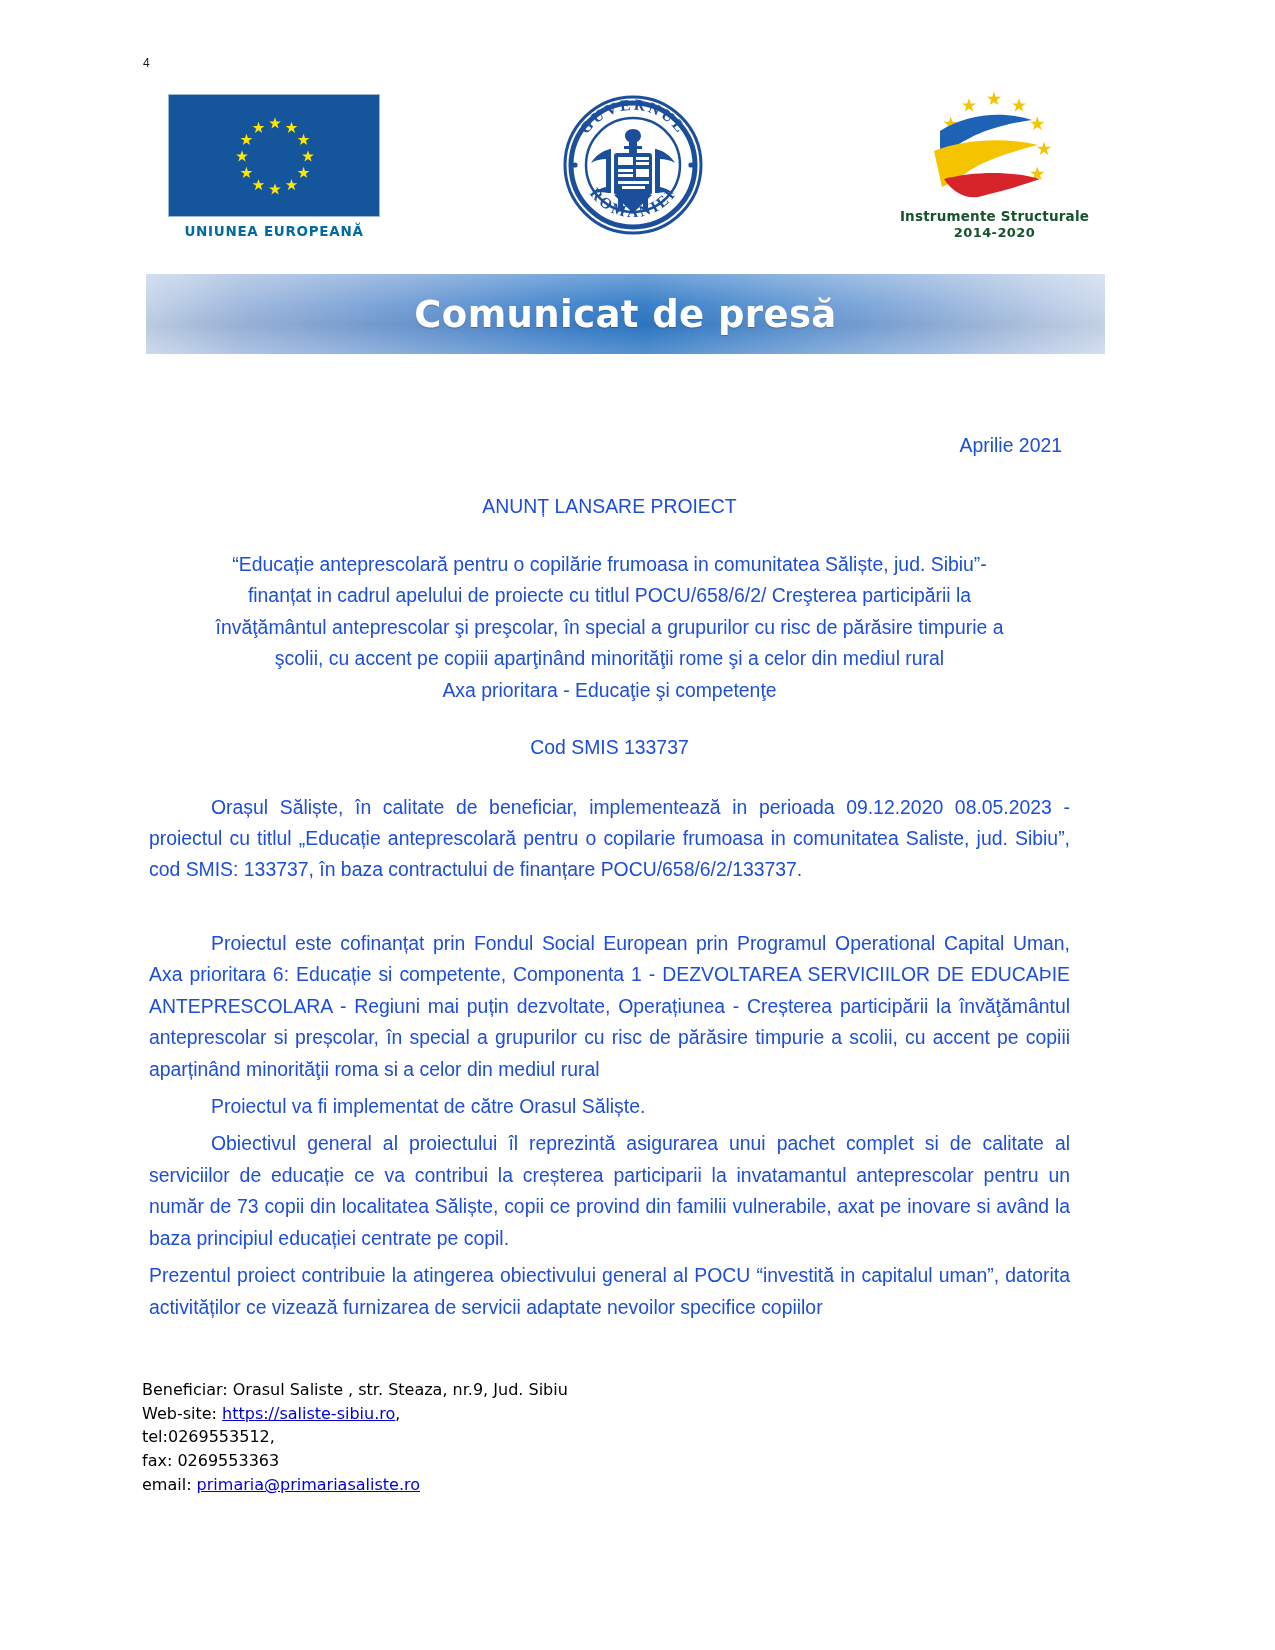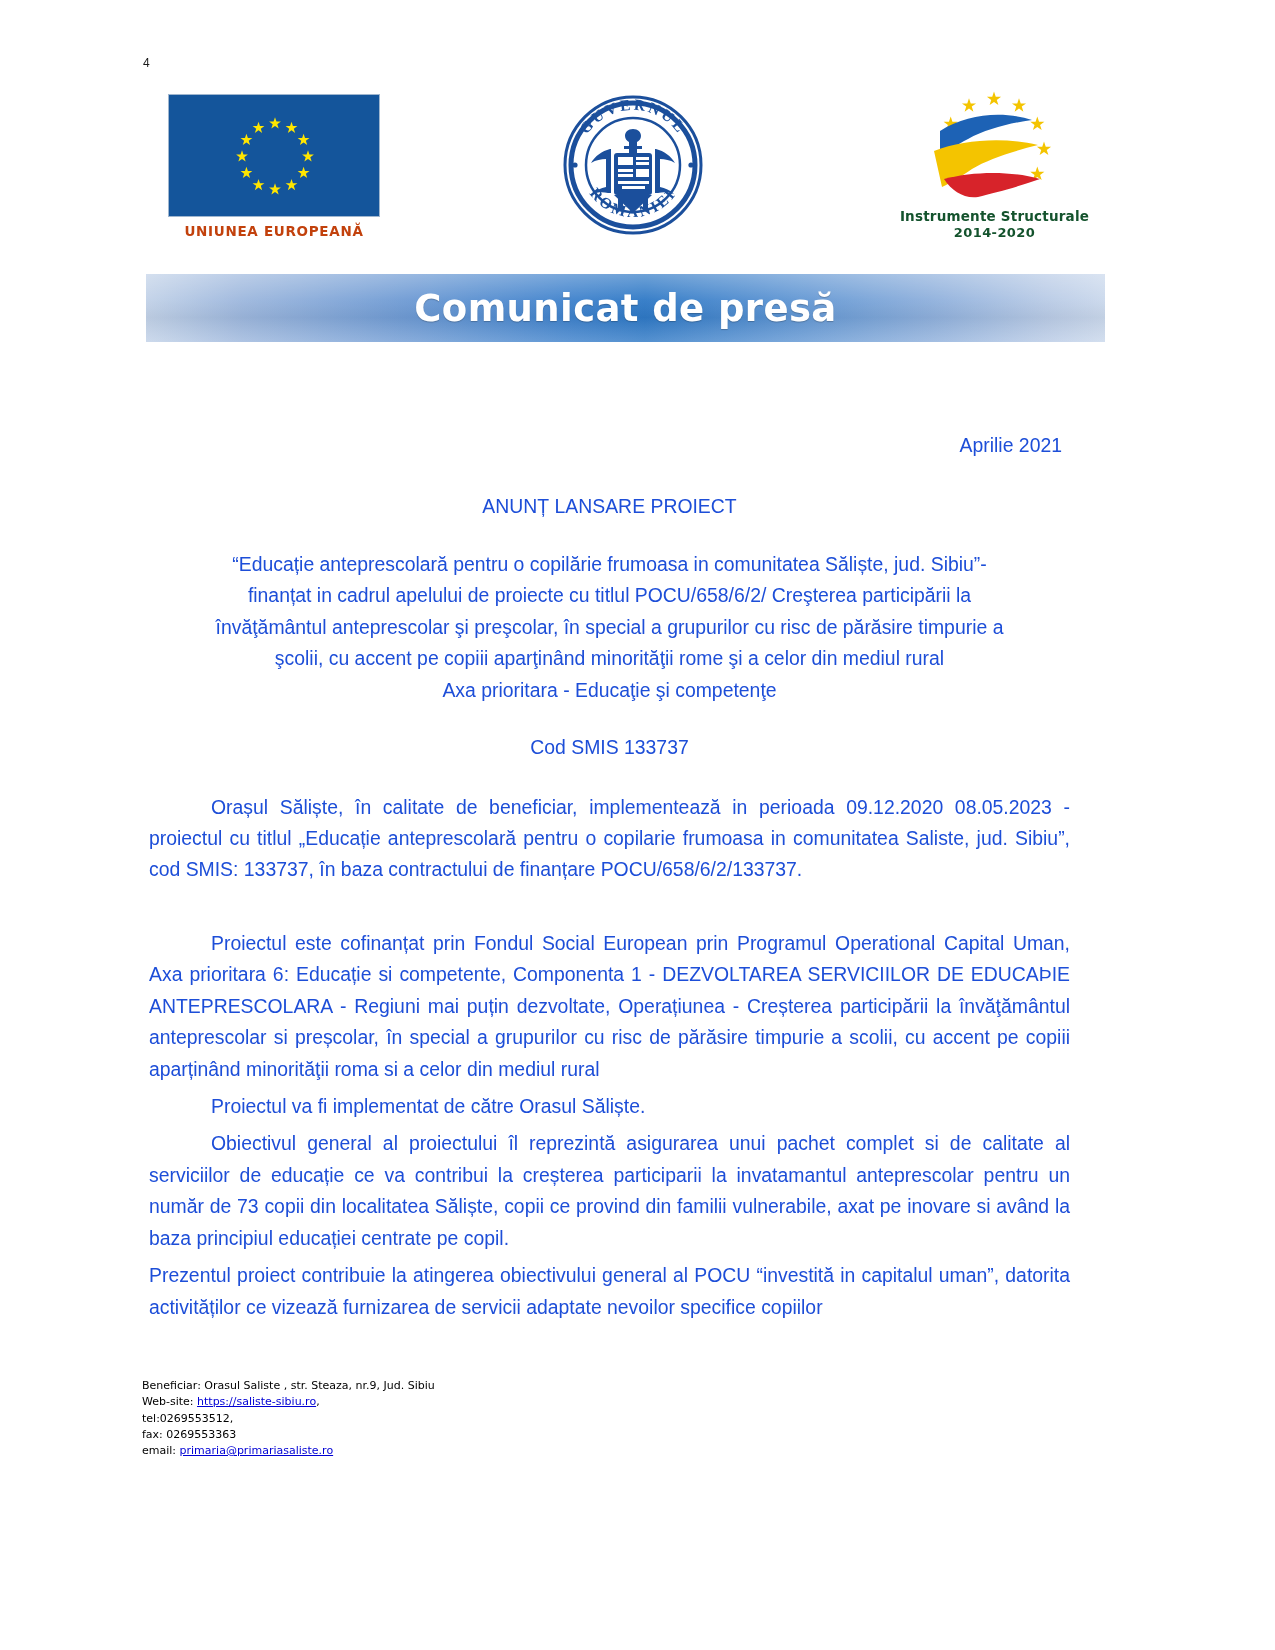--- a/index.html
+++ b/index.html
@@ -54,21 +54,21 @@
     border: 1px solid #9fb6cf;
     box-sizing: border-box;
     position: relative;
   }
   .eu-caption {
     margin-top: 6px;
     text-align: center;
     font-family: "DejaVu Sans", sans-serif;
     font-size: 13.5px;
     font-weight: bold;
-    color: #c2410c;
+    color: #0369a1;
     letter-spacing: .7px;
     white-space: nowrap;
   }
 
   
   .gov-logo {
     position: absolute;
     left: 408px;
     top: 0px;
     width: 170px;
@@ -91,21 +91,21 @@
   }
   .is-caption .l1 { font-size: 13.5px; letter-spacing: .2px; }
   .is-caption .l2 { font-size: 13px; letter-spacing: .4px; }
 
   
   .banner {
     position: absolute;
     left: 146px;
     top: 274px;
     width: 959px;
-    height: 68px;
+    height: 80px;
     background:
       linear-gradient(to bottom,
         rgba(255,255,255,.30) 0%,
         rgba(255,255,255,.05) 38%,
         rgba(0,0,0,.04) 64%,
         rgba(255,255,255,.18) 100%),
       linear-gradient(to right,
         #c2d2e8 0%,
         #9db7dd 10%,
         #6f9bd4 27%,
@@ -170,21 +170,21 @@
     text-indent: 62px;
   }
   .gap-lg { height: 30px; }
 
   
   .footer {
     position: absolute;
     left: 142px;
     top: 1378px;
     font-family: "DejaVu Sans", sans-serif;
-    font-size: 11px;
+    font-size: 16px;
     line-height: 1.48;
     color: #000000;
   }
   .footer a,
   .footer .link {
     color: #0000d4;
     text-decoration: underline;
   }
 </style>
 </head>

